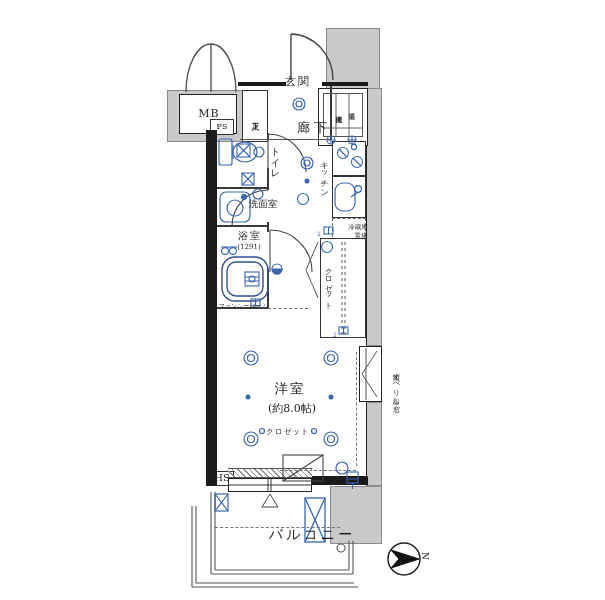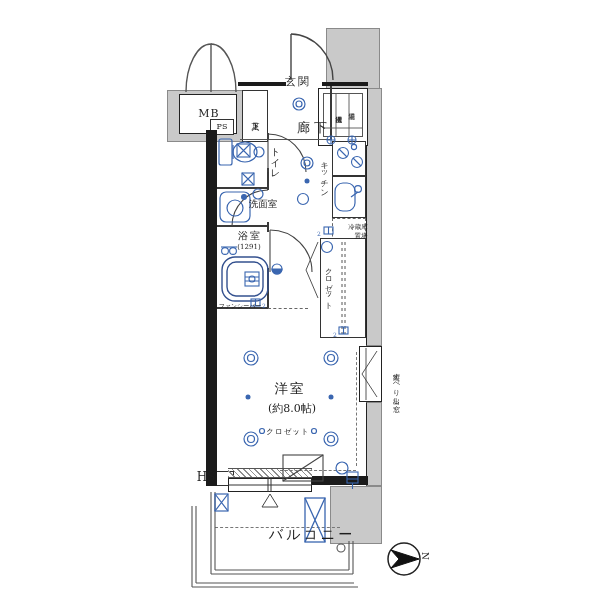--- a/index.html
+++ b/index.html
@@ -237,21 +237,21 @@
     </g>
 
     <g>
       <circle cx="404" cy="559" r="16" stroke="#222" stroke-width="1.5" fill="none"></circle>
       <polygon points="419,559 391,550 399,559 391,568" fill="#111" stroke="#111"></polygon>
     </g>
   </svg>
 
   <div class="lbl" style="left:209px;top:114px;font-size:11px;letter-spacing:1px;">MB</div>
   <div class="lbl" style="left:222px;top:127px;font-size:8px;">PS</div>
-  <div class="lbl" style="left:206px;top:478px;font-size:12px;">HS</div>
+  <div class="lbl" style="left:222px;top:478px;font-size:10px;">HS</div>
   <div class="lbl" style="left:298px;top:82px;font-size:11px;letter-spacing:2px;">玄関</div>
   <div class="lbl vert" style="left:255px;top:116px;font-size:8px;">下足入</div>
   <div class="lbl vert" style="left:275px;top:157px;font-size:9.5px;">トイレ</div>
   <div class="lbl" style="left:314px;top:128px;font-size:13px;letter-spacing:4px;">廊下</div>
   <div class="lbl vert" style="left:324px;top:174px;font-size:8px;">キッチン</div>
   <div class="lbl vert" style="left:338px;top:111px;font-size:6.5px;">洗濯機</div>
   <div class="lbl vert" style="left:351px;top:108px;font-size:6.5px;">置場</div>
   <div class="lbl" style="left:263px;top:204px;font-size:9.5px;">洗面室</div>
   <div class="lbl" style="left:250px;top:236px;font-size:10px;letter-spacing:2px;">浴室</div>
   <div class="lbl" style="left:249px;top:247px;font-size:7px;">(1291)</div>

